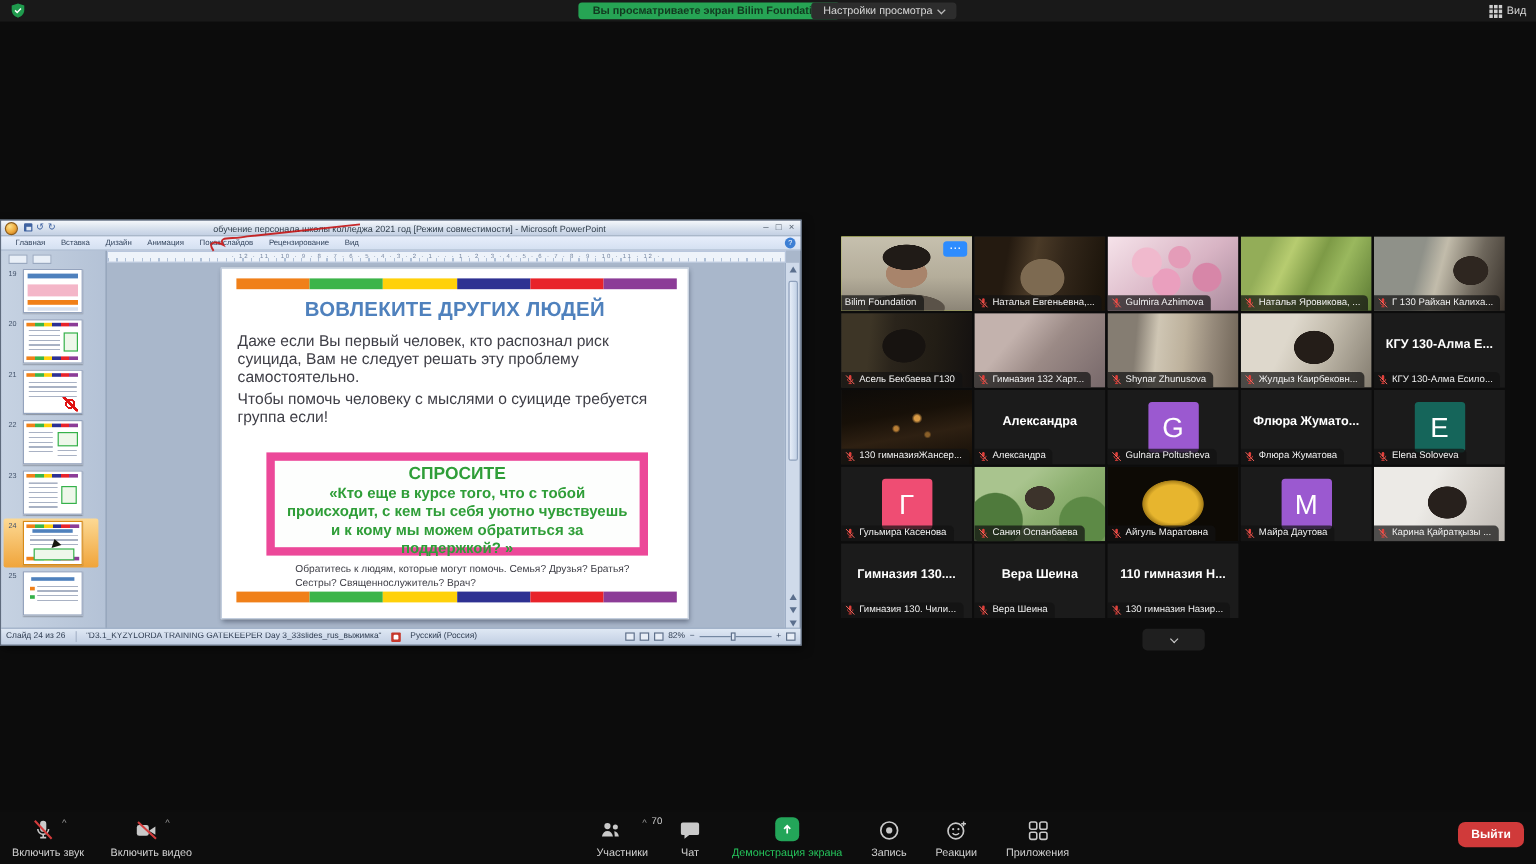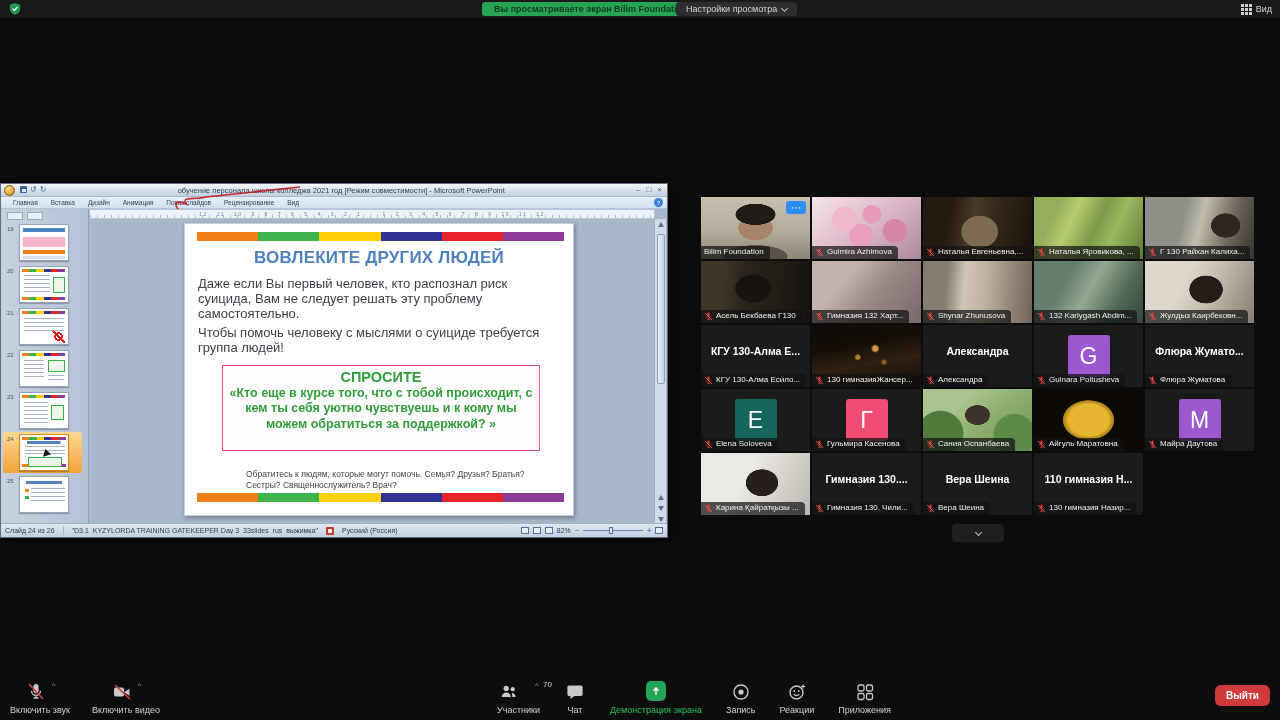--- a/index.html
+++ b/index.html
@@ -103,21 +103,21 @@
   .up{border-bottom:5px solid #5b6f8d;} .dn{border-top:5px solid #5b6f8d;}
   .vthumb{width:8px;height:150px;background:linear-gradient(90deg,#e7eef8,#c3d2e6);border:1px solid #8fa1bc;border-radius:2px;margin-top:4px;}
   .vgap{flex:1;}
   .slide{position:absolute;left:183px;top:39px;width:390px;height:293px;background:#fff;
     box-shadow:1px 2px 4px rgba(30,40,60,.45);border:1px solid #c2cddd;}
   .rbar{position:absolute;left:12px;right:9px;height:9px;display:flex;}
   .rbar div{flex:1;}
   .stitle{position:absolute;left:0;right:0;top:24px;text-align:center;font-size:17px;font-weight:bold;
     color:#4f81bd;letter-spacing:.2px;}
   .spara{position:absolute;left:13px;right:10px;font-size:13px;color:#3e3e46;line-height:1.16;}
-  .gbox{position:absolute;left:37px;width:318px;top:141px;height:86px;border:1px solid #ec4899;
+  .gbox{position:absolute;left:37px;width:318px;top:153px;height:86px;border:7px solid #ec4899;
     background:#fdfefd;text-align:center;padding-top:3px;}
   .gboxtitle{font-size:14.5px;font-weight:bold;color:#2f9e38;}
   .gboxtext{font-size:12.5px;font-weight:bold;color:#2f9e38;line-height:1.22;padding:1px 6px 0 6px;}
   .sfoot{position:absolute;left:13px;right:30px;top:245px;font-size:8.5px;color:#3e3e46;line-height:1.3;margin-left:48px;}
 
   
   .statusbar{position:absolute;left:0;bottom:0;width:100%;height:14px;
     background:linear-gradient(#dfe8f4,#c2cfe3);border-top:1px solid #9fafc6;
     display:flex;align-items:center;font-size:7px;color:#2f3d51;padding:0 4px;gap:8px;}
   .sep{width:1px;height:9px;background:#a7b5ca;}
@@ -335,21 +335,21 @@
       <div class="rbar" style="top:8px">
         <div style="background:#f08019"></div>
           <div style="background:#3cb449"></div>
           <div style="background:#ffd10a"></div>
         <div style="background:#2e3192"></div>
           <div style="background:#e8232a"></div>
           <div style="background:#8c3c97"></div>
       </div>
       <div class="stitle">ВОВЛЕКИТЕ ДРУГИХ ЛЮДЕЙ</div>
       <div class="spara" style="top:52px">Даже если Вы первый человек,  кто распознал риск суицида, Вам не следует решать эту проблему самостоятельно.</div>
-      <div class="spara" style="top:101px">Чтобы помочь человеку с мыслями о суициде требуется группа людей!</div>
+      <div class="spara" style="top:101px">Чтобы помочь человеку с мыслями о суициде требуется группа если!</div>
       <div class="gbox">
         <div class="gboxtitle">СПРОСИТЕ</div>
         <div class="gboxtext">«Кто еще в курсе того, что с тобой происходит, с кем ты себя уютно чувствуешь и к кому мы можем обратиться за поддержкой? »</div>
       </div>
       <div class="sfoot">Обратитесь к людям, которые могут помочь. Семья? Друзья? Братья? Сестры? Священнослужитель? Врач?</div>
       <div class="rbar" style="top:269px">
         <div style="background:#f08019"></div>
           <div style="background:#3cb449"></div>
           <div style="background:#ffd10a"></div>
         <div style="background:#2e3192"></div>
@@ -396,40 +396,40 @@
 
     <div class="tile active">
       <div class="vid" data-bg="bilim"></div>
       <div class="morebtn">⋯</div>
       <div class="plabel">
           <span>Bilim Foundation</span>
         </div>
     </div>
 
     <div class="tile">
+      <div class="vid" data-bg="darkroom"></div>
+      <div class="plabel">
+          <svg class="micico" viewBox="0 0 12 12">
+            <use href="#micoff"></use>
+          </svg>
+          <span>Наталья Евгеньевна,...</span>
+        </div>
+    </div>
+
+    <div class="tile">
       <div class="vid" data-bg="flowers"></div>
       <div class="plabel">
           <svg class="micico" viewBox="0 0 12 12">
             <use href="#micoff"></use>
           </svg>
           <span>Gulmira Azhimova</span>
         </div>
     </div>
 
     <div class="tile">
-      <div class="vid" data-bg="darkroom"></div>
-      <div class="plabel">
-          <svg class="micico" viewBox="0 0 12 12">
-            <use href="#micoff"></use>
-          </svg>
-          <span>Наталья Евгеньевна,...</span>
-        </div>
-    </div>
-
-    <div class="tile">
       <div class="vid" data-bg="grass"></div>
       <div class="plabel">
           <svg class="micico" viewBox="0 0 12 12">
             <use href="#micoff"></use>
           </svg>
           <span>Наталья Яровикова, ...</span>
         </div>
     </div>
 
     <div class="tile">
@@ -465,29 +465,20 @@
     <div class="tile">
       <div class="vid" data-bg="room2"></div>
       <div class="plabel">
           <svg class="micico" viewBox="0 0 12 12">
             <use href="#micoff"></use>
           </svg>
           <span>Shynar Zhunusova</span>
         </div>
     </div>
 
-    <div class="tile">
-      <div class="vid" data-bg="green132"></div>
-      <div class="plabel">
-          <svg class="micico" viewBox="0 0 12 12">
-            <use href="#micoff"></use>
-          </svg>
-          <span>132 Karlygash Abdim...</span>
-        </div>
-    </div>
 
     <div class="tile">
       <div class="vid" data-bg="zhuldyz"></div>
       <div class="plabel">
           <svg class="micico" viewBox="0 0 12 12">
             <use href="#micoff"></use>
           </svg>
           <span>Жулдыз Каирбековн...</span>
         </div>
     </div>

